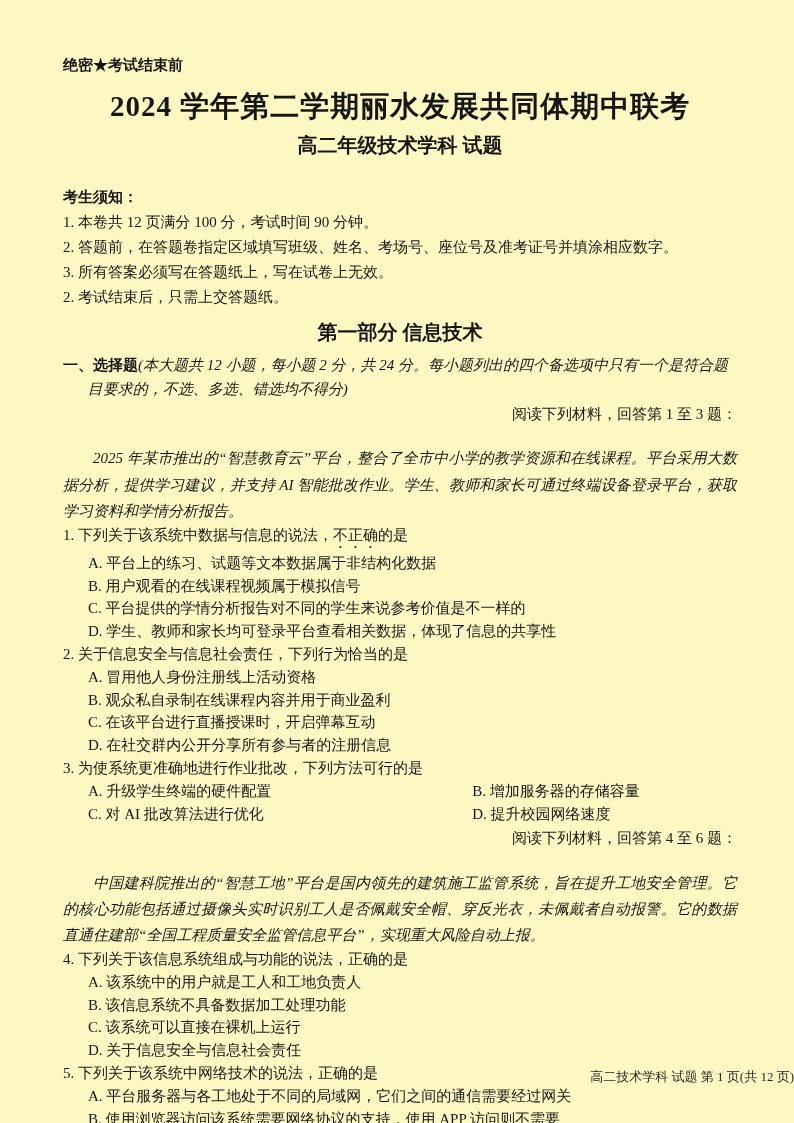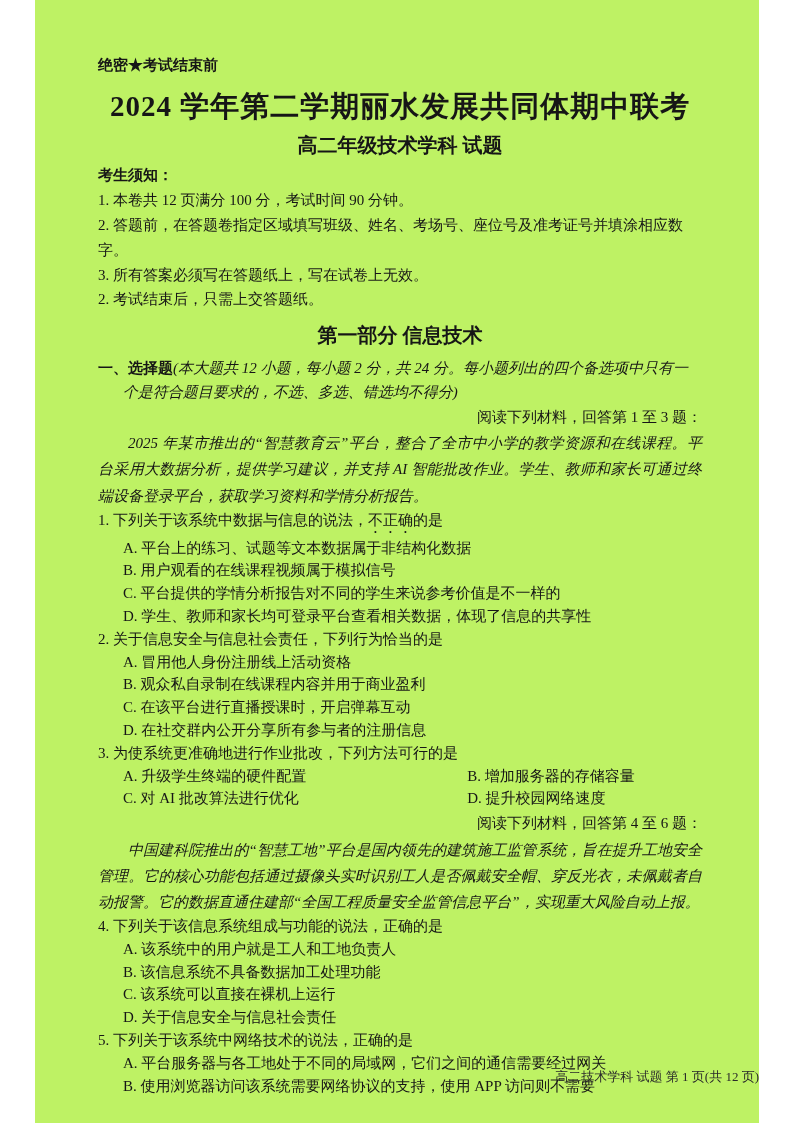--- a/index.html
+++ b/index.html
@@ -1,61 +1,61 @@
 <!DOCTYPE html>
 <html lang="zh"><head>
 <meta charset="utf-8">
 <style>
   * { box-sizing: border-box; }
   html, body { margin: 0; padding: 0; background: #ffffff; }
   .page {
     position: relative;
-    width: 724px;
+    width: 794px;
     height: 1123px;
     margin: 0 auto;
-    background: #bef264;
+    background: #fef9c3;
     color: #161616;
     font-family: "Liberation Serif", "DejaVu Serif", serif;
     font-size: 15px;
     padding: 56px 57px 0 63px;
     overflow: hidden;
   }
   .secrecy { font-weight: 700; font-size: 15px; }
   .title {
     margin: 12px 0 0;
     text-align: center;
     font-size: 29px;
     font-weight: 700;
     letter-spacing: 1px;
   }
   .subtitle {
     margin: 5px 0 0;
     text-align: center;
     font-size: 20px;
     font-weight: 700;
   }
-  .notice { margin-top: 4px; line-height: 1.66; }
+  .notice { margin-top: 26px; line-height: 1.66; }
   .notice-heading { font-weight: 700; }
   .part-heading {
     margin: 10px 0 8px;
     text-align: center;
     font-size: 20px;
     font-weight: 700;
   }
   .hang {
     margin: 0;
     padding-left: 1.65em;
     text-indent: -1.65em;
     line-height: 1.55;
   }
   .bold { font-weight: 700; }
   .kaiti { font-style: italic; }
   .read-intro { margin: 2px 0 0; line-height: 1.5; text-align: right; }
   .material {
-    margin: 2px 0 0;
+    margin: 20px 0 0;
     line-height: 1.74;
     text-indent: 2em;
     text-align: justify;
     font-style: italic;
   }
   .q { margin: 0; }
   .stem { margin: 0; line-height: 1.52; }
   .opt { margin: 0; padding-left: 25px; line-height: 1.52; }
   .opts-2col { display: grid; grid-template-columns: 57% 43%; }
   .emph {

